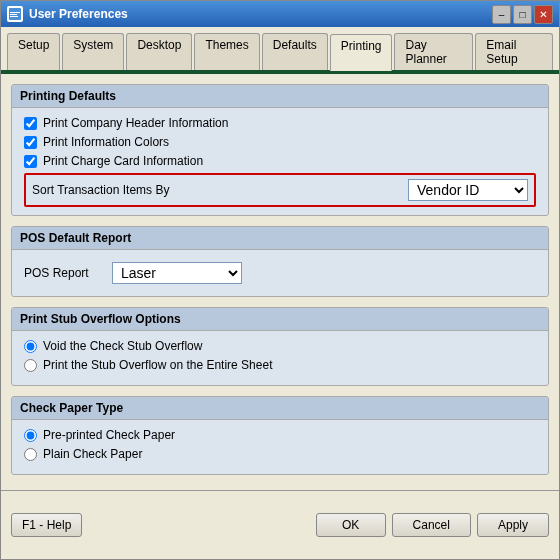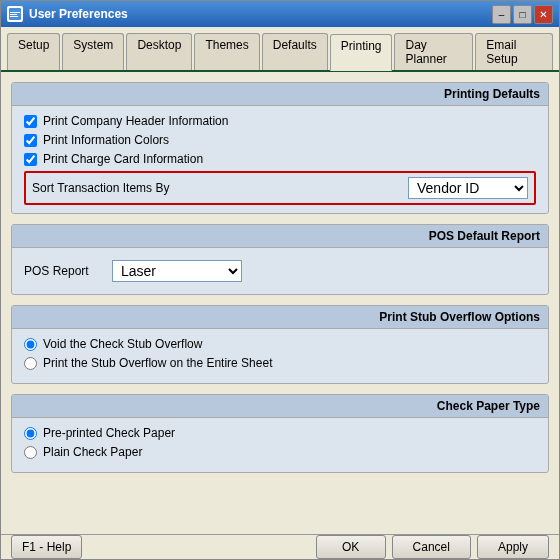--- a/index.html
+++ b/index.html
@@ -70,21 +70,21 @@
     .title-btn.close {
       background: #c0392b;
       color: white;
     }
     .tab-bar {
       background: #ece9d8;
       display: flex;
       padding: 6px 6px 0 6px;
       gap: 2px;
       flex-shrink: 0;
-      border-bottom: 2px solid #14532d;
+      border-bottom: 4px solid #14532d;
     }
     .tab {
       padding: 4px 10px;
       border: 1px solid #999;
       border-bottom: none;
       background: #ddd8c8;
       cursor: pointer;
       border-radius: 3px 3px 0 0;
       color: #000;
       font-size: 12px;
@@ -111,21 +111,20 @@
       background: #d4dce8;
     }
     .section-header {
       background: #b8c8dc;
       padding: 4px 8px;
       font-weight: bold;
       font-size: 12px;
       color: #000;
       border-radius: 3px 3px 0 0;
       border-bottom: 1px solid #aaa;
-      text-align: right;
     }
     .section-body {
       padding: 8px 12px;
       background: #dce4ee;
       border-radius: 0 0 3px 3px;
     }
     .checkbox-row {
       display: flex;
       align-items: center;
       gap: 6px;
@@ -182,21 +181,21 @@
       gap: 6px;
       margin-bottom: 5px;
     }
     .radio-row input[type="radio"] {
       cursor: pointer;
     }
     .footer {
       display: flex;
       align-items: center;
       justify-content: space-between;
-      padding: 0 10px;
+      padding: 22px 10px;
       border-top: 1px solid #999;
       background: #ece9d8;
       flex-shrink: 0;
     }
     .footer-left {
       display: flex;
       align-items: center;
     }
     .footer-right {
       display: flex;

